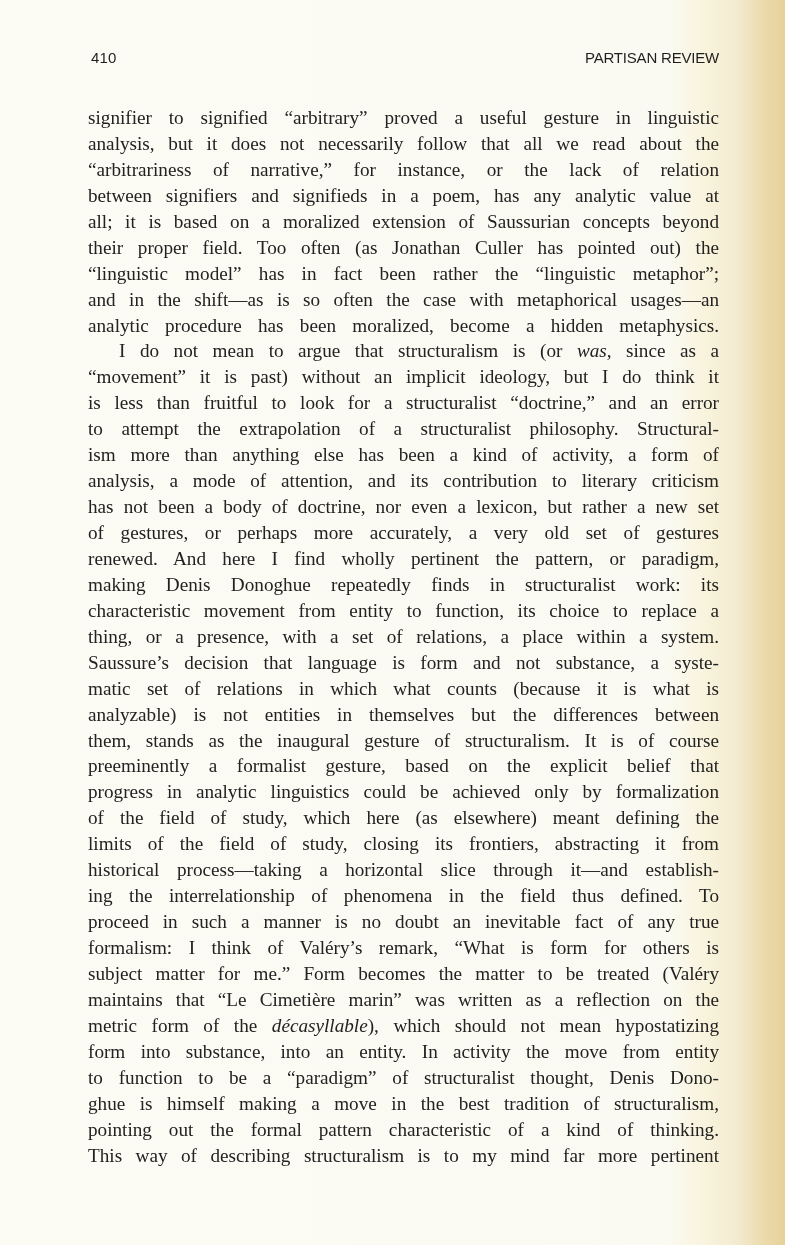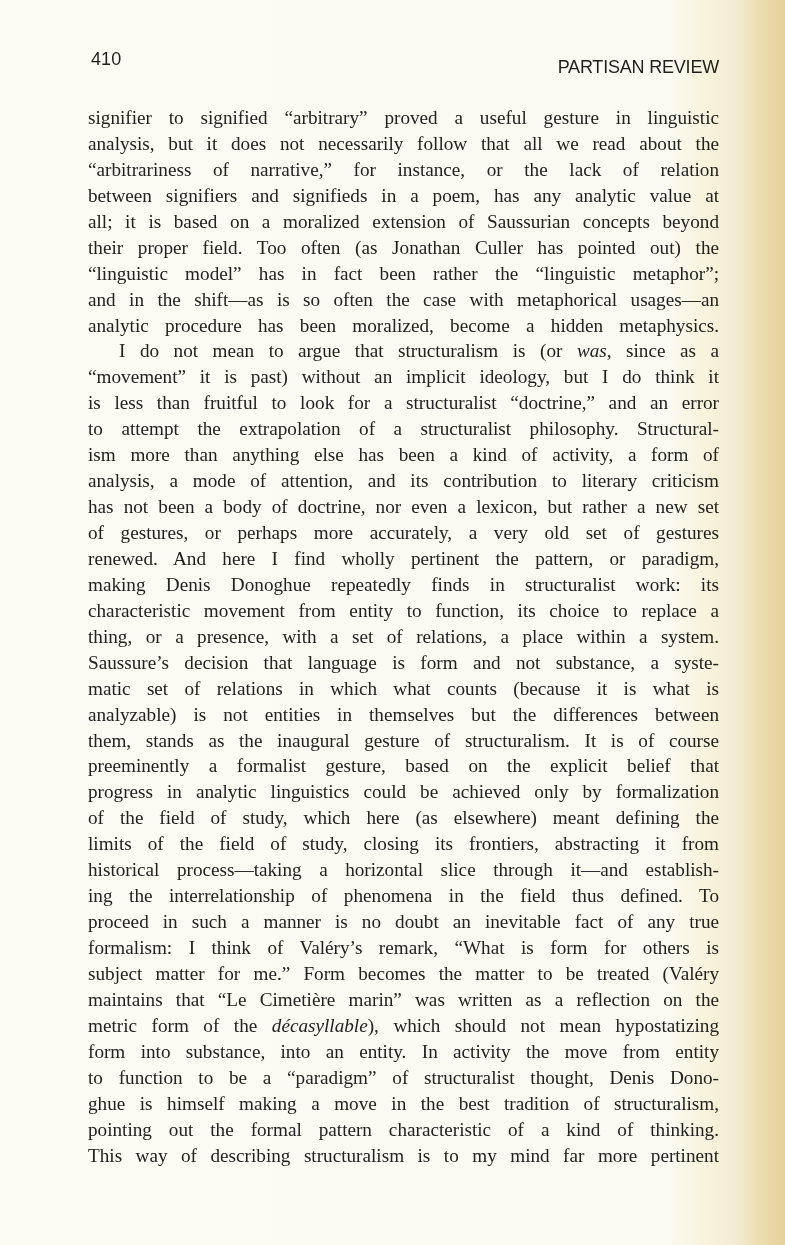--- a/index.html
+++ b/index.html
@@ -21,33 +21,33 @@
     background: linear-gradient(to right,
       #fcfbf4 0%, #fbfaf2 85%, #f8f3dc 90%, #f3ead0 94%, #ecdcae 97%, #e6d19a 100%);
   }
   .running-head {
     position: absolute;
     top: 49px;
     left: 91px;
     width: 628px;
     height: 20px;
     font-family: "Liberation Sans", "DejaVu Sans", sans-serif;
-    font-size: 18px;
+    font-size: 15px;
     color: #1f1f1f;
     letter-spacing: 0.1px;
   }
   .running-head .folio {
     position: absolute;
     left: 0;
     top: 0;
   }
   .running-head .journal {
     position: absolute;
     right: 0;
-    top: 8px;
+    top: 0;
     letter-spacing: -0.2px;
   }
   .body-text {
     position: absolute;
     top: 105px;
     left: 88px;
     width: 631px;
     font-family: "Liberation Serif", "DejaVu Serif", serif;
     font-size: 19.2px;
     line-height: 25.95px;

